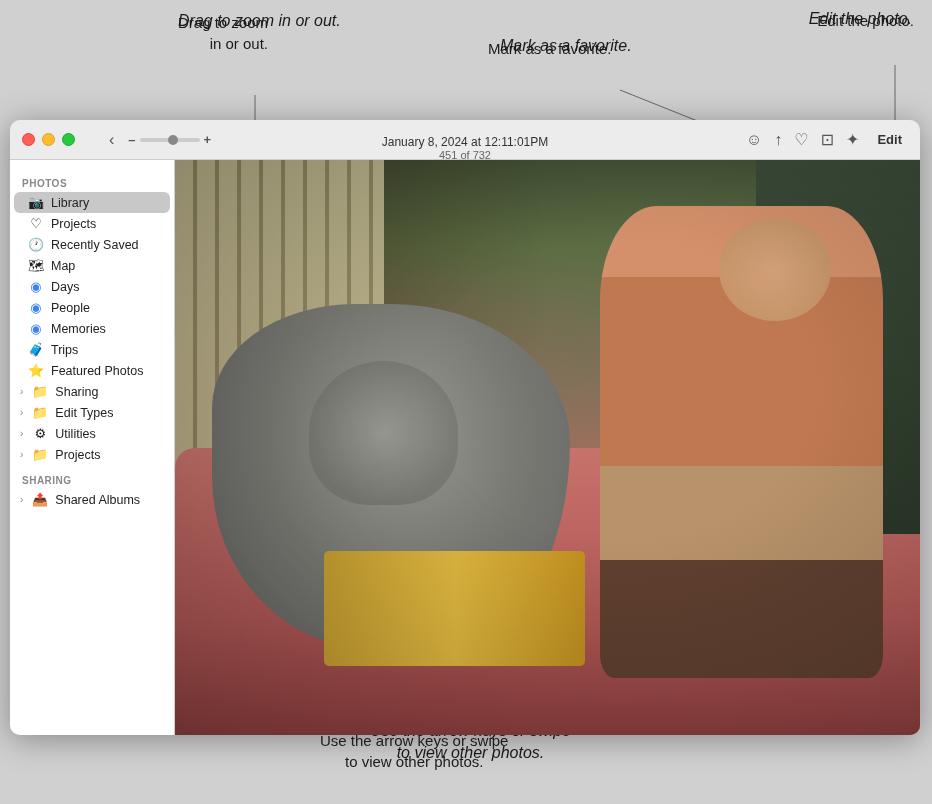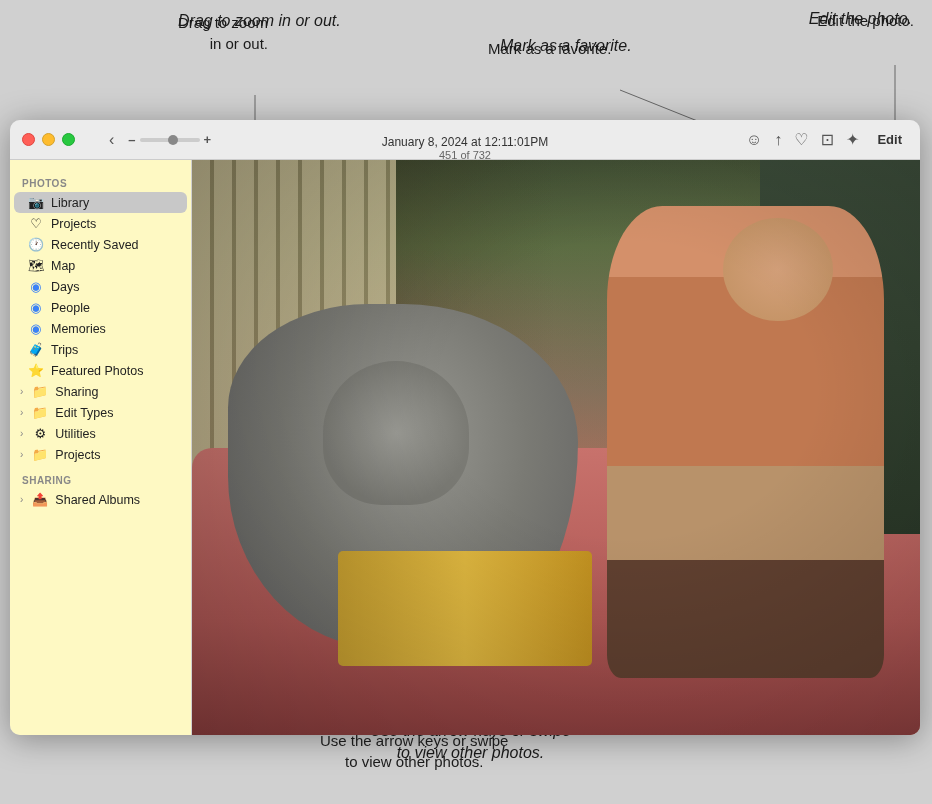--- a/index.html
+++ b/index.html
@@ -176,22 +176,22 @@
 
     
     .main-content {
       display: flex;
       flex: 1;
       overflow: hidden;
     }
 
     
     .sidebar {
-      width: 182px;
-      background: #fef9c3;
+      width: 165px;
+      background: #ffffff;
       border-right: 1px solid #d0d0d0;
       overflow-y: auto;
       flex-shrink: 0;
       padding: 8px 0;
     }
 
     .sidebar-section-label {
       font-size: 10px;
       font-weight: 600;
       color: #888;

